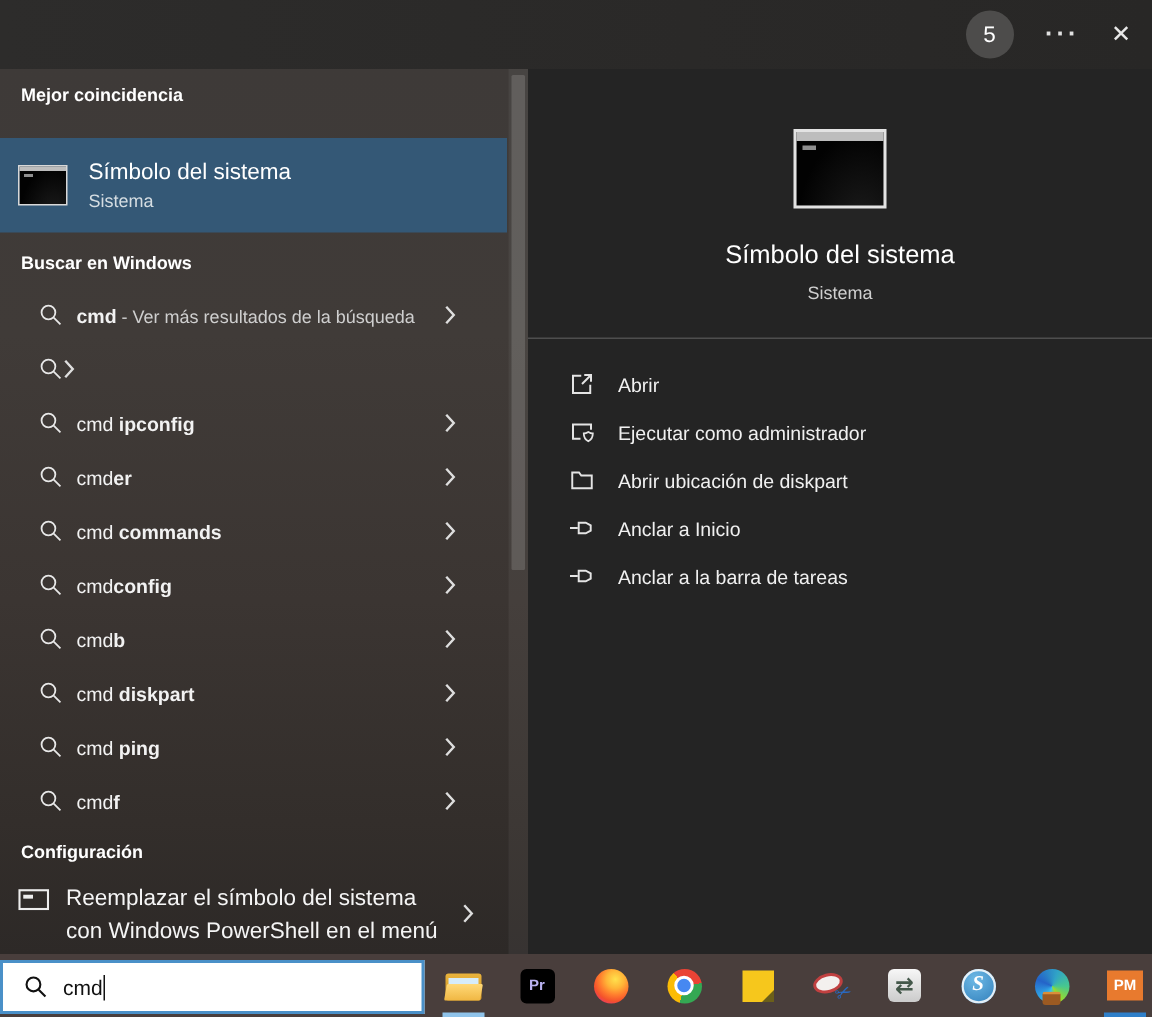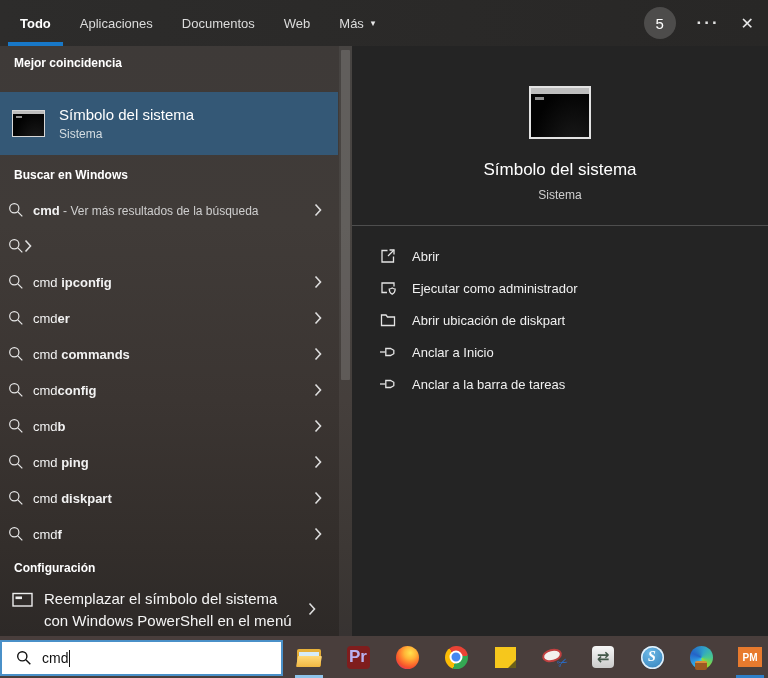--- a/index.html
+++ b/index.html
@@ -31,21 +31,21 @@
   .best-match{width:338px;height:63px;background:#345876;display:flex;align-items:center;padding-left:12px;cursor:default;}
   .cmd-win{position:relative;background:radial-gradient(ellipse at 75% 130%,#1d1d1d,#020202 70%);border:1px solid #d8d8d8;}
   .cmd-win.sm{width:33px;height:27px;}
   .cmd-win .cmd-titlebar{position:absolute;top:0;left:0;right:0;height:3px;background:#bdbdbd;}
   .cmd-win .cmd-prompt{position:absolute;top:5px;left:3px;width:6px;height:2px;background:#8f8f8f;}
   .bm-text{margin-left:14px;}
   .bm-title{color:#fff;font-size:15px;}
   .bm-sub{color:#d5dde2;font-size:12px;margin-top:4px;}
 
   
-  .sugg{height:36px;display:flex;align-items:center;padding:0 8px;cursor:default;}
+  .sugg{height:36px;display:flex;align-items:center;padding:0 26px;cursor:default;}
   .sugg .mag{width:16px;height:16px;color:#e8e8e8;flex:0 0 16px;}
   .sugg .txt{margin-left:9px;color:#f2f2f2;font-size:13px;white-space:nowrap;overflow:hidden;flex:1;}
   .sugg .txt .b{font-weight:bold;}
   .sugg .txt .dim{color:#cfcfcf;font-size:12px;}
   .chev{width:8px;height:14px;color:#dedede;flex:0 0 8px;margin-right:22px;}
   svg{display:block;width:100%;height:100%;}
 
   
   .config-item{display:flex;padding:4px 14px 0 12px;cursor:default;}
   .config-item .cicon{width:21px;height:16px;color:#ededed;margin-top:4px;flex:0 0 21px;}
@@ -77,59 +77,41 @@
   .tb-icons{position:absolute;left:297px;top:0;height:42px;display:flex;align-items:center;gap:25px;}
   .tb-icon{position:relative;width:24px;height:42px;display:flex;align-items:center;justify-content:center;cursor:default;}
   .run-ind{position:absolute;bottom:0;left:-2px;right:-2px;height:3px;background:#2e7fc9;}
   .run-ind.light{background:#8fc3ea;height:3px;}
 
   
   .g-explorer{position:relative;width:24px;height:19px;}
   .g-explorer .back{position:absolute;top:1px;left:0;right:0;bottom:0;background:linear-gradient(#e9b33c,#cf9422);border-radius:2px;}
   .g-explorer .paper{position:absolute;top:4px;left:2px;right:2px;height:6px;background:#d6ecf9;}
   .g-explorer .front{position:absolute;bottom:0;left:0;right:0;height:11px;background:linear-gradient(#ffd978,#f0b743);transform:skewX(-10deg);border-radius:1px;}
-  .g-pr{width:23px;height:23px;background:#7f1d1d;border-radius:4px;color:#b9b1f0;font-size:17px;font-weight:bold;display:flex;align-items:center;justify-content:center;}
+  .g-pr{width:23px;height:23px;background:#000000;border-radius:4px;color:#b9b1f0;font-size:10px;font-weight:bold;display:flex;align-items:center;justify-content:center;}
   .g-firefox{width:23px;height:23px;border-radius:50%;background:radial-gradient(circle at 62% 30%,#ffe14d 0%,#ffb437 28%,#ff7f2e 48%,#f4512c 68%,#e2307a 88%,#b5256d 100%);}
   .g-chrome{position:relative;width:23px;height:23px;border-radius:50%;background:conic-gradient(from -40deg,#ea4335 0 33%,#34a853 33% 66%,#fbbc05 66% 100%);}
   .g-chrome::after{content:"";position:absolute;top:50%;left:50%;width:9px;height:9px;transform:translate(-50%,-50%);border-radius:50%;background:#4688f1;border:2.5px solid #fff;}
   .g-sticky{position:relative;width:21px;height:21px;background:#f6c71c;}
   .g-sticky::after{content:"";position:absolute;right:0;bottom:0;width:0;height:0;border-left:8px solid transparent;border-bottom:8px solid #6b5f1a;}
   .g-disc{position:relative;width:24px;height:20px;}
   .g-disc .disc{position:absolute;top:2px;left:0;width:20px;height:13px;background:#f3f0ee;border:2.5px solid #c04040;border-radius:50%;transform:rotate(-14deg);}
   .g-disc .scis{position:absolute;right:-2px;bottom:-3px;color:#2a69c0;font-size:13px;transform:rotate(-25deg);}
   .g-transfer{width:22px;height:22px;background:linear-gradient(#f7f7f7,#cbcbcb);border-radius:4px;color:#44584a;font-size:15px;font-weight:bold;display:flex;align-items:center;justify-content:center;}
   .g-s{width:23px;height:23px;border-radius:50%;background:radial-gradient(circle at 40% 30%,#6db9e6,#2e7cb8);box-shadow:inset 0 0 0 1.5px rgba(255,255,255,.85);color:#fff;font-size:14px;font-style:italic;font-family:"Liberation Serif","DejaVu Serif",serif;font-weight:bold;display:flex;align-items:center;justify-content:center;}
   .g-edge{position:relative;width:23px;height:23px;border-radius:50%;background:conic-gradient(from 200deg,#35c1f1,#2463c8 95deg,#30a3c7 180deg,#47c78f 250deg,#9bdc28 310deg,#35c1f1);}
   .g-edge .brief{position:absolute;bottom:-1px;left:50%;transform:translateX(-50%);width:12px;height:9px;background:#9c5a22;border-radius:2px;border-top:2px solid #d98e3a;}
   .g-pm{width:24px;height:20px;background:#e87a2e;color:#fff;font-size:10px;font-weight:bold;display:flex;align-items:center;justify-content:center;}
 </style>
 </head>
 <body>
 
 <div class="screen">
 
   <header class="topbar">
-    <nav class="tabs" id="tabs">
-        <div class="tab active">
-          <span>Todo</span>
-        </div>
-        <div class="tab">
-          <span>Aplicaciones</span>
-        </div>
-        <div class="tab">
-          <span>Documentos</span>
-        </div>
-        <div class="tab">
-          <span>Web</span>
-        </div>
-        <div class="tab">
-          <span>Más</span>
-          <span class="dd-arrow">▾</span>
-        </div>
-      </nav>
     <div class="topbar-right">
       <div class="badge">5</div>
       <div class="ellipsis">···</div>
       <div class="close">✕</div>
     </div>
   </header>
 
   <div class="content">
     <aside class="left">
       <div class="sec-header">Mejor coincidencia</div>
@@ -244,35 +226,35 @@
               </svg>
             </span>
           </div>
           <div class="sugg">
             <span class="mag">
               <svg viewBox="0 0 16 16">
                 <circle cx="6.3" cy="6.3" r="4.6" fill="none" stroke="currentColor" stroke-width="1.2"></circle>
                 <line x1="9.8" y1="9.8" x2="14.3" y2="14.3" stroke="currentColor" stroke-width="1.2"></line>
               </svg>
             </span>
+            <span class="txt"><span>cmd </span><span class="b">diskpart</span></span>
+            <span class="chev">
+              <svg viewBox="0 0 8 14">
+                <path d="M1.5 1.5 L6.5 7 L1.5 12.5" fill="none" stroke="currentColor" stroke-width="1.6"></path>
+              </svg>
+            </span>
+          </div>
+          <div class="sugg">
+            <span class="mag">
+              <svg viewBox="0 0 16 16">
+                <circle cx="6.3" cy="6.3" r="4.6" fill="none" stroke="currentColor" stroke-width="1.2"></circle>
+                <line x1="9.8" y1="9.8" x2="14.3" y2="14.3" stroke="currentColor" stroke-width="1.2"></line>
+              </svg>
+            </span>
             <span class="txt"><span>cmd </span><span class="b">ping</span></span>
-            <span class="chev">
-              <svg viewBox="0 0 8 14">
-                <path d="M1.5 1.5 L6.5 7 L1.5 12.5" fill="none" stroke="currentColor" stroke-width="1.6"></path>
-              </svg>
-            </span>
-          </div>
-          <div class="sugg">
-            <span class="mag">
-              <svg viewBox="0 0 16 16">
-                <circle cx="6.3" cy="6.3" r="4.6" fill="none" stroke="currentColor" stroke-width="1.2"></circle>
-                <line x1="9.8" y1="9.8" x2="14.3" y2="14.3" stroke="currentColor" stroke-width="1.2"></line>
-              </svg>
-            </span>
-            <span class="txt"><span>cmd </span><span class="b">diskpart</span></span>
             <span class="chev">
               <svg viewBox="0 0 8 14">
                 <path d="M1.5 1.5 L6.5 7 L1.5 12.5" fill="none" stroke="currentColor" stroke-width="1.6"></path>
               </svg>
             </span>
           </div>
           <div class="sugg">
             <span class="mag">
               <svg viewBox="0 0 16 16">
                 <circle cx="6.3" cy="6.3" r="4.6" fill="none" stroke="currentColor" stroke-width="1.2"></circle>

